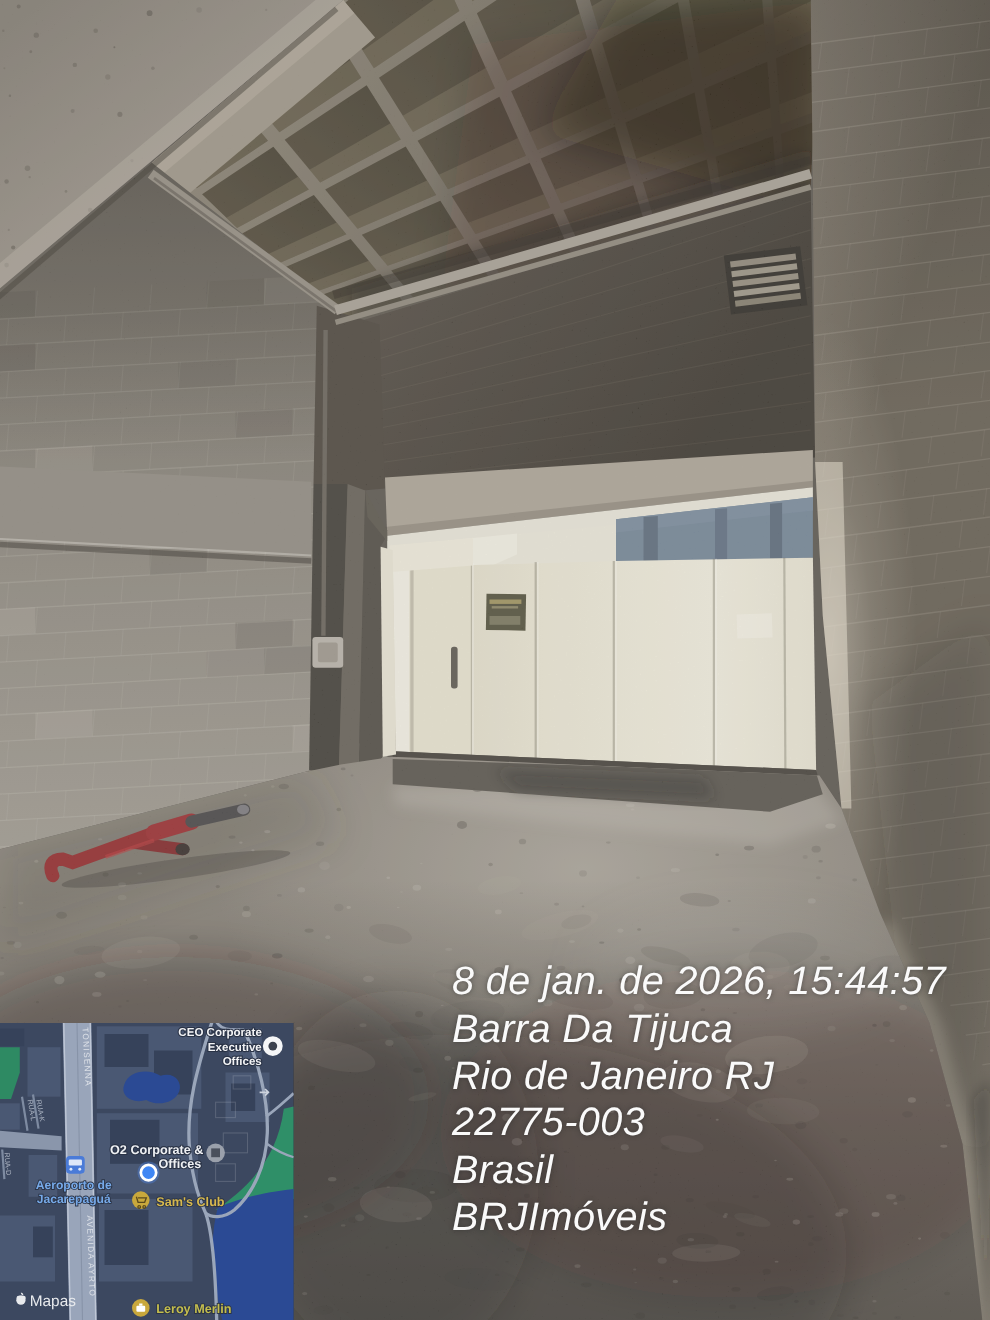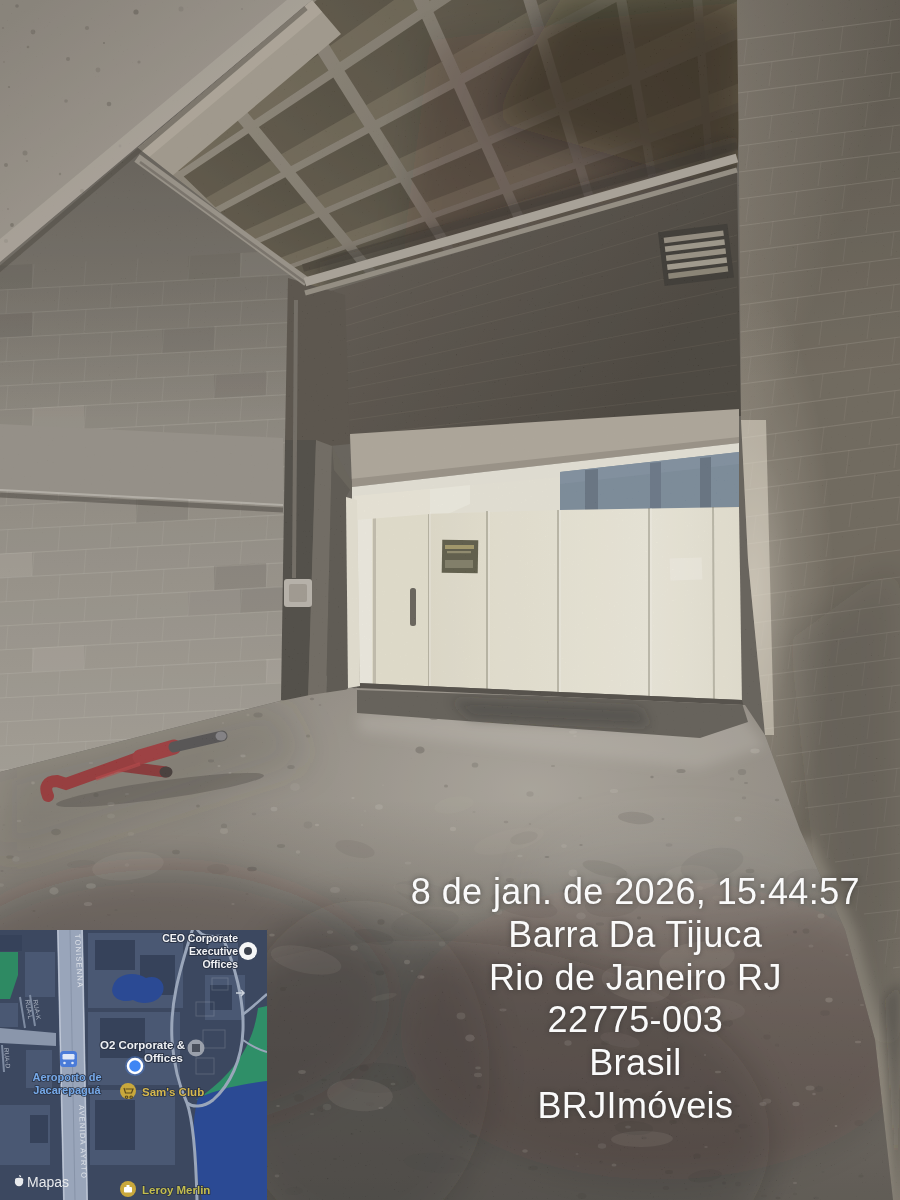--- a/index.html
+++ b/index.html
@@ -1,16 +1,16 @@
 <!DOCTYPE html>
 <html><head><meta charset="utf-8">
 <style>
 html,body{margin:0;padding:0;background:#222;}
 #page{position:relative;width:900px;height:1200px;overflow:hidden;font-family:"Liberation Sans",sans-serif;}
-#stamp{position:absolute;right:40px;top:871px;text-align:center;color:#fafafa;font-size:36px;letter-spacing:0.4px;line-height:42.8px;text-shadow:0 0 5px rgba(40,40,40,0.55);white-space:nowrap;}
+#stamp{position:absolute;right:40px;top:871px;text-align:left;color:#fafafa;font-size:36px;letter-spacing:0.4px;line-height:42.8px;text-shadow:0 0 5px rgba(40,40,40,0.55);white-space:nowrap;font-style:italic;}
 </style></head>
 <body>
 <div id="page">
 <svg width="900" height="1200" viewBox="0 0 900 1200">
 <defs>
 <linearGradient id="ceilg" x1="220" y1="40" x2="700" y2="250" gradientUnits="userSpaceOnUse">
  <stop offset="0" stop-color="#a19988"></stop>
           <stop offset="0.55" stop-color="#847c6e"></stop>
           <stop offset="1" stop-color="#5d5649"></stop>
 </linearGradient>

